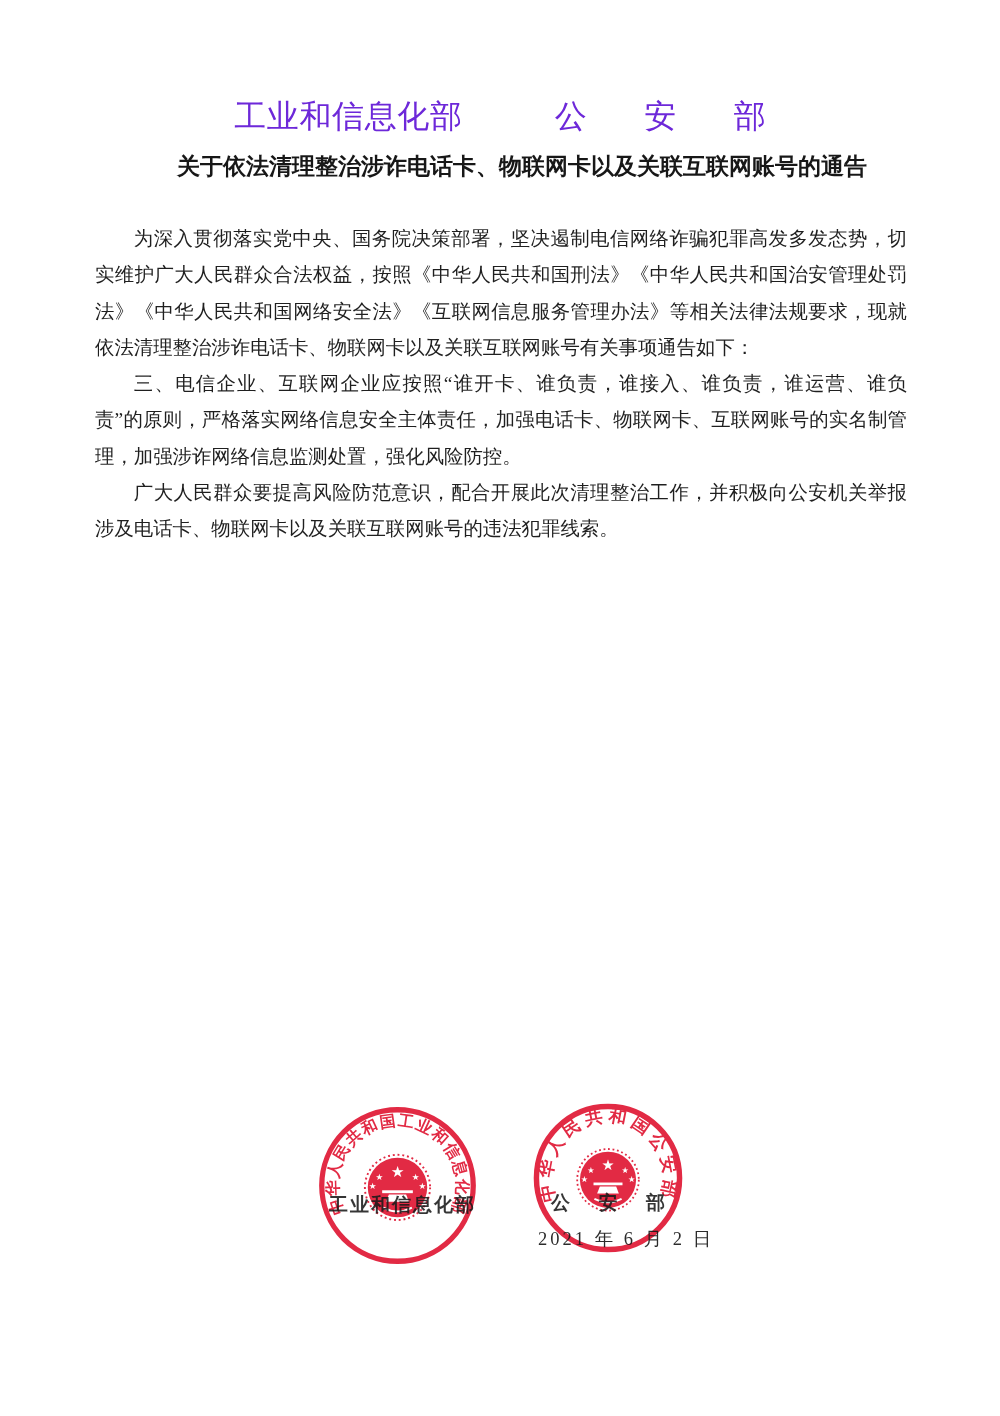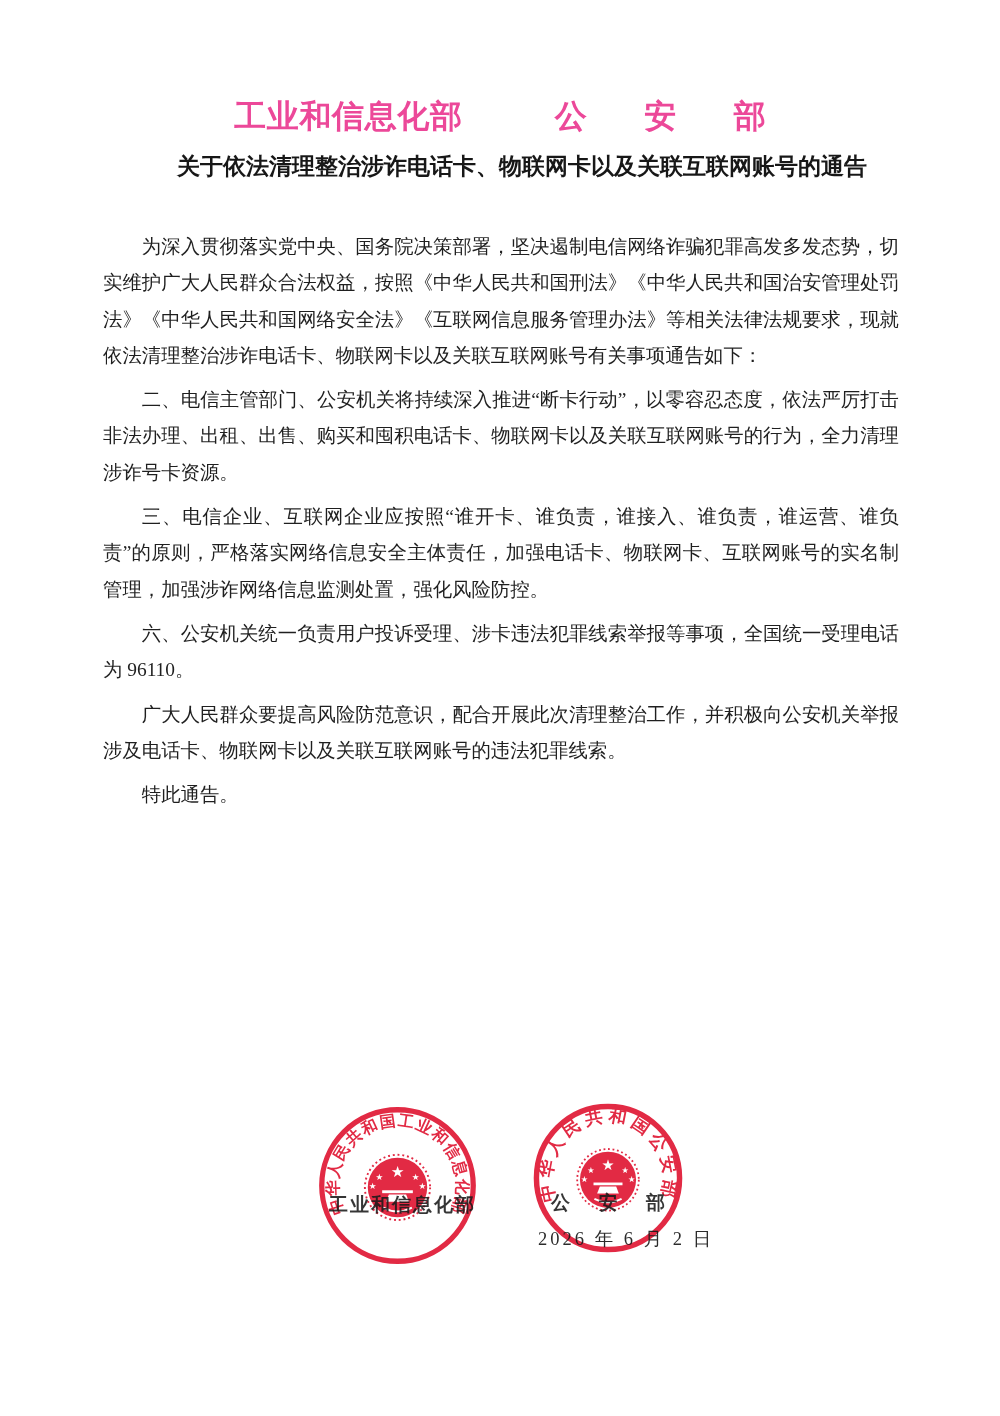--- a/index.html
+++ b/index.html
@@ -13,22 +13,22 @@
     color: #1f1f1f;
     overflow: hidden;
   }
   .doc-header {
     position: absolute;
     top: 95px;
     left: 0;
     width: 100%;
     text-align: center;
     font-size: 32px;
-    font-weight: bold;
-    color: #ec4899;
+    font-weight: normal;
+    color: #6d28d9;
     white-space: nowrap;
   }
   .doc-header .org-left { letter-spacing: 0.02em; }
   .doc-header .org-right {
     margin-left: 92px;
     letter-spacing: 1.8em;
     margin-right: -1.8em;
   }
   .doc-title {
     position: absolute;
@@ -45,21 +45,21 @@
     position: absolute;
     top: 221px;
     left: 95px;
     width: 812px;
     font-size: 19.4px;
     line-height: 36.3px;
     text-align: justify;
   }
   .doc-body p {
     text-indent: 2em;
-    margin: 8px;
+    margin: 0;
   }
   
   .seal-area { position: absolute; top: 0; left: 0; width: 100%; height: 100%; pointer-events: none; }
   .seal { position: absolute; }
   .seal svg { display: block; }
   .seal-ring-text {
     font-family: "Liberation Serif", "DejaVu Serif", serif;
     font-weight: bold;
     fill: #e22a44;
   }
@@ -86,25 +86,22 @@
 <div id="page">
 
   <div class="doc-header">
     <span class="org-left">工业和信息化部</span><span class="org-right">公安部</span>
   </div>
 
   <div class="doc-title">关于依法清理整治涉诈电话卡、物联网卡以及关联互联网账号的通告</div>
 
   <div class="doc-body">
     <p>为深入贯彻落实党中央、国务院决策部署，坚决遏制电信网络诈骗犯罪高发多发态势，切实维护广大人民群众合法权益，按照《中华人民共和国刑法》《中华人民共和国治安管理处罚法》《中华人民共和国网络安全法》《互联网信息服务管理办法》等相关法律法规要求，现就依法清理整治涉诈电话卡、物联网卡以及关联互联网账号有关事项通告如下：</p>
-    <p>二、电信主管部门、公安机关将持续深入推进“断卡行动”，以零容忍态度，依法严厉打击非法办理、出租、出售、购买和囤积电话卡、物联网卡以及关联互联网账号的行为，全力清理涉诈号卡资源。</p>
     <p>三、电信企业、互联网企业应按照“谁开卡、谁负责，谁接入、谁负责，谁运营、谁负责”的原则，严格落实网络信息安全主体责任，加强电话卡、物联网卡、互联网账号的实名制管理，加强涉诈网络信息监测处置，强化风险防控。</p>
-    <p>六、公安机关统一负责用户投诉受理、涉卡违法犯罪线索举报等事项，全国统一受理电话为 96110。</p>
     <p>广大人民群众要提高风险防范意识，配合开展此次清理整治工作，并积极向公安机关举报涉及电话卡、物联网卡以及关联互联网账号的违法犯罪线索。</p>
-    <p>特此通告。</p>
   </div>
 
   <div class="seal-area">
 
     <div class="seal" style="left:316px; top:1104px;">
       <svg width="163" height="163" viewBox="0 0 170 170" xmlns="http://www.w3.org/2000/svg" xmlns:xlink="http://www.w3.org/1999/xlink">
         <circle cx="85" cy="85" r="79" fill="none" stroke="#e22a44" stroke-width="5.5"></circle>
         <path id="miitArc" d="M 28.8 111.2 A 62 62 0 1 1 141.2 111.2" fill="none"></path>
         <text class="seal-ring-text" font-size="16.5" letter-spacing="1.5">
           <textPath xlink:href="#miitArc" href="#miitArc" startOffset="50%" text-anchor="middle">中华人民共和国工业和信息化部</textPath>
@@ -141,17 +138,17 @@
           <text x="111" y="89" text-anchor="middle" font-size="9" fill="#ffffff" font-family="DejaVu Sans, sans-serif">★</text>
           <rect x="69" y="90" width="32" height="3" fill="#ffffff"></rect>
           <path d="M73 102 L97 102 L94 94.5 L76 94.5 Z" fill="#ffffff"></path>
           <path d="M70 108 Q85 116 100 108" fill="none" stroke="#ffffff" stroke-width="2"></path>
         </g>
       </svg>
     </div>
 
     <div class="overlay-sign miit" style="left:329px; top:1192px;">工业和信息化部</div>
     <div class="overlay-sign mps" style="left:551px; top:1190px;">公安部</div>
-    <div class="seal-date" style="left:538px; top:1226px;">2026 年 6 月 2 日</div>
+    <div class="seal-date" style="left:538px; top:1226px;">2021 年 6 月 2 日</div>
 
   </div>
 
 </div>
 
 </body></html>

